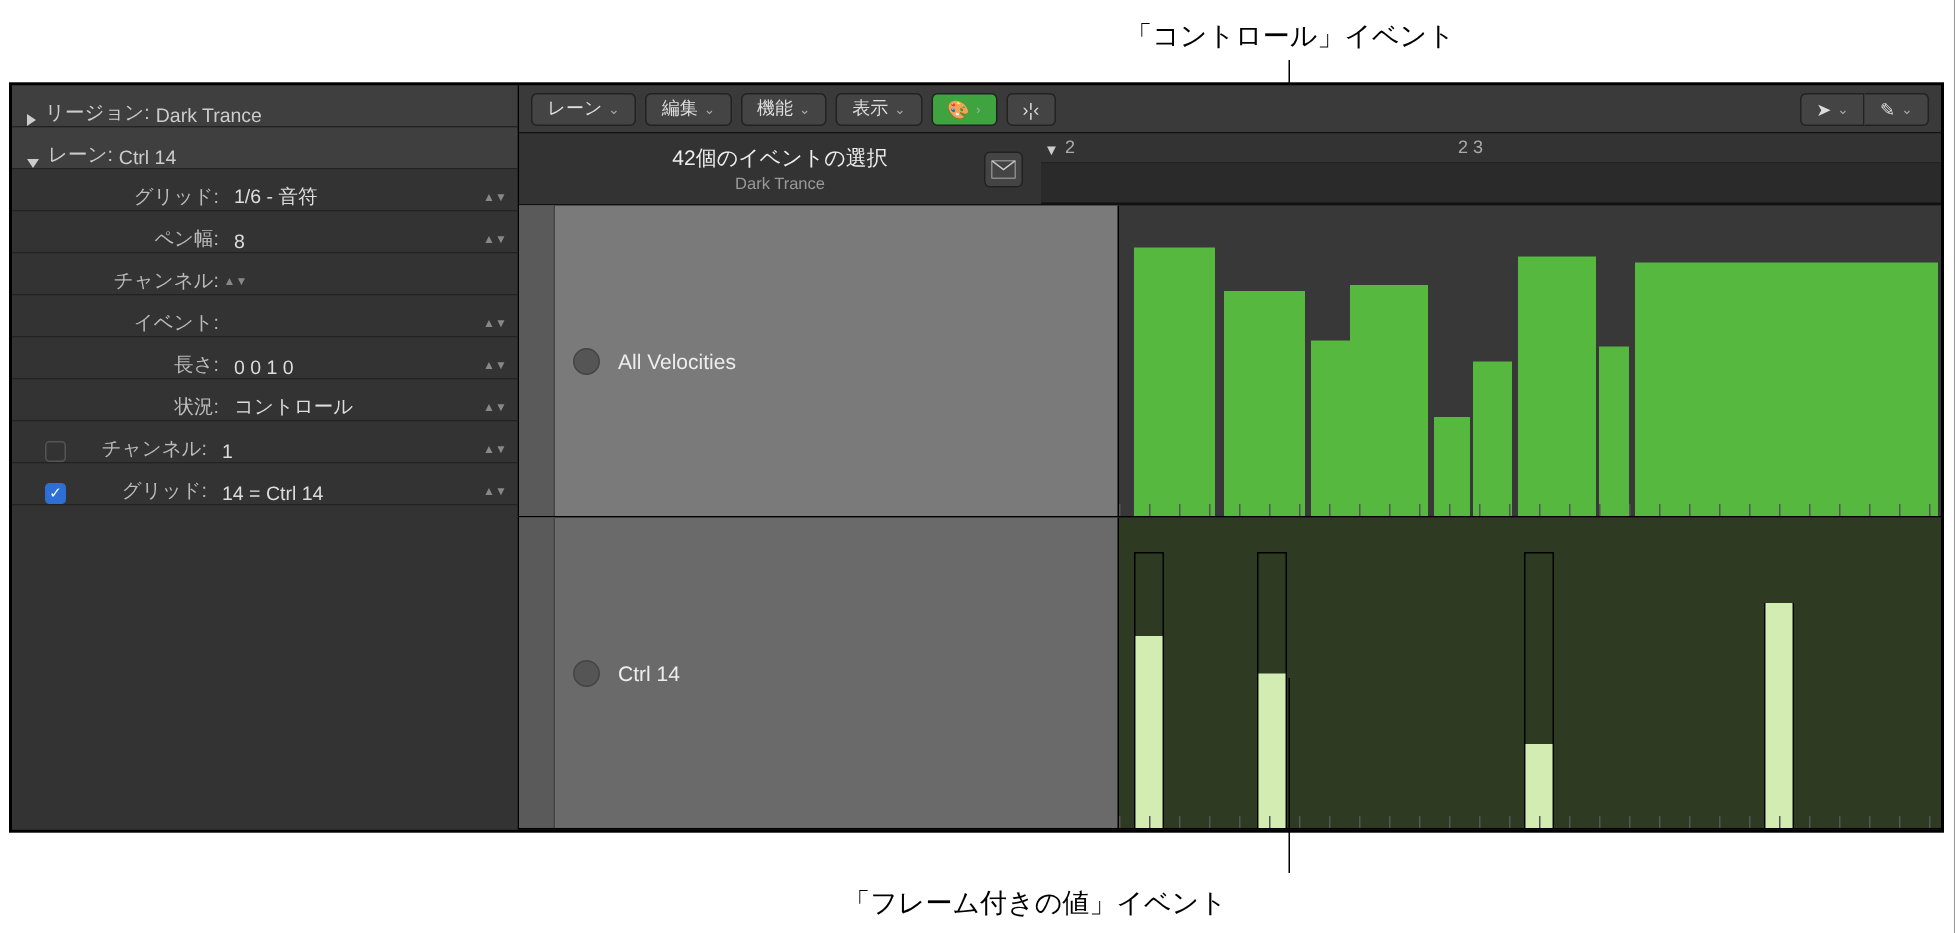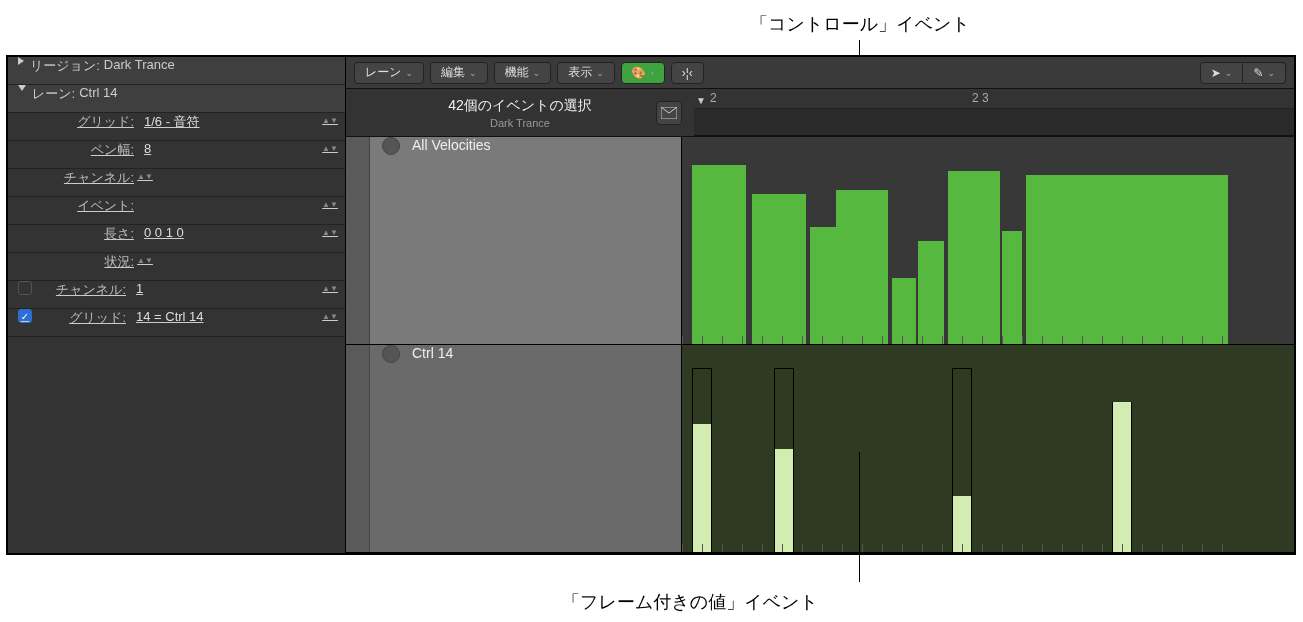--- a/index.html
+++ b/index.html
@@ -8,23 +8,23 @@
   .annotation { position: absolute; color: #000; font-size: 18px; text-align: center; }
   .ann-top { top: 12px; left: 740px; width: 240px; }
   .ann-bottom { bottom: 8px; left: 500px; width: 380px; }
   .ann-line { position: absolute; background: #000; width: 1px; }
   .ann-line-top { top: 40px; left: 859px; height: 218px; }
   .ann-line-bottom { top: 452px; left: 859px; height: 130px; }
   
   .app { position: absolute; top: 55px; left: 6px; width: 1290px; height: 500px; border: 2px solid #000; background: #2a2a2a; display: flex; }
   
   .sidebar { width: 338px; background: #333; border-right: 1px solid #000; display: flex; flex-direction: column; }
-  .sb-row { display: flex; align-items: flex-start; height: 28px; border-bottom: 1px solid #222; padding: 0 10px; background: #3a3a3a; }
+  .sb-row { display: flex; align-items: flex-end; height: 28px; border-bottom: 1px solid #222; padding: 0 10px; background: #3a3a3a; }
   .sb-header { background: #3f3f3f; font-weight: 500; }
-  .sb-param { background: #333; padding-left: 10px; text-decoration: underline; }
+  .sb-param { background: #333; padding-left: 22px; }
   .sb-label { text-align: right; width: 122px; padding-right: 6px; color: #bbb; }
   .sb-value { flex: 1; color: #ddd; padding-left: 4px; }
   .sb-updown { width: 10px; height: 16px; color: #888; font-size: 8px; display: flex; flex-direction: column; align-items: center; justify-content: center; line-height: 6px; }
   .disclosure { width: 0; height: 0; border-top: 4px solid transparent; border-bottom: 4px solid transparent; border-left: 6px solid #ccc; margin-right: 6px; }
   .disclosure.open { border-left: 4px solid transparent; border-right: 4px solid transparent; border-top: 6px solid #ccc; border-bottom: 0; }
   .chk { width: 14px; height: 14px; border-radius: 3px; margin-right: 8px; border: 1px solid #555; display: inline-flex; align-items: center; justify-content: center; font-size: 10px; }
   .chk.on { background: #2d6fd4; color: #fff; border-color: #2d6fd4; }
   
   .main { flex: 1; display: flex; flex-direction: column; background: #2a2a2a; }
   .toolbar { height: 32px; background: #3a3a3a; display: flex; align-items: center; padding: 0 8px; gap: 6px; border-bottom: 1px solid #111; }
@@ -37,21 +37,21 @@
   .info-left { width: 348px; background: #333; display: flex; align-items: center; justify-content: center; flex-direction: column; position: relative; }
   .info-title { color: #eee; font-size: 14px; }
   .info-sub { color: #999; font-size: 11px; margin-top: 2px; }
   .info-btn { position: absolute; right: 12px; top: 12px; width: 26px; height: 24px; background: #444; border: 1px solid #222; border-radius: 4px; display: flex; align-items: center; justify-content: center; }
   .ruler { flex: 1; background: #2a2a2a; position: relative; border-bottom: 1px solid #111; }
   .ruler-top { position: absolute; top: 0; left: 0; right: 0; height: 20px; background: #333; border-bottom: 1px solid #222; }
   .ruler-num { position: absolute; top: 2px; color: #aaa; font-size: 12px; }
   
   .lanes { flex: 1; display: flex; flex-direction: column; }
   .lane { flex: 1; display: flex; border-bottom: 1px solid #000; min-height: 0; }
-  .lane-header { width: 336px; background: #6a6a6a; display: flex; align-items: flex-start; color: #ddd; border-right: 1px solid #000; }
+  .lane-header { width: 400px; background: #6a6a6a; display: flex; align-items: center; color: #ddd; border-right: 1px solid #000; }
   .lane-header.dim { background: #7a7a7a; }
   .lane-drag { width: 24px; height: 100%; background: #5a5a5a; border-right: 1px solid #444; }
   .lane-radio { width: 18px; height: 18px; border-radius: 50%; border: 1px solid #444; background: #555; margin: 0 12px; }
   .lane-name { font-size: 14px; color: #eee; }
   .lane-content { flex: 1; position: relative; }
   .lane-content.top { background: #383838; }
   .lane-content.bot { background: #2e3b22; }
   
   .bar { position: absolute; bottom: 0; background: #56b83f; }
   .fbar { position: absolute; bottom: 0; background: #2e3b22; border: 1px solid #000; border-bottom: 0; }
@@ -104,20 +104,21 @@
       <span class="sb-value"></span>
       <span class="sb-updown">▲▼</span>
     </div>
     <div class="sb-row sb-param">
       <span class="sb-label">長さ:</span>
       <span class="sb-value">0 0 1     0</span>
       <span class="sb-updown">▲▼</span>
     </div>
     <div class="sb-row sb-param">
       <span class="sb-label">状況:</span>
+      <span class="sb-value">コントロール</span>
       <span class="sb-updown">▲▼</span>
     </div>
     <div class="sb-row sb-param">
       <span class="chk"></span>
       <span class="sb-label" style="width:92px">チャンネル:</span>
       <span class="sb-value">1</span>
       <span class="sb-updown">▲▼</span>
     </div>
     <div class="sb-row sb-param">
       <span class="chk on">✓</span>

